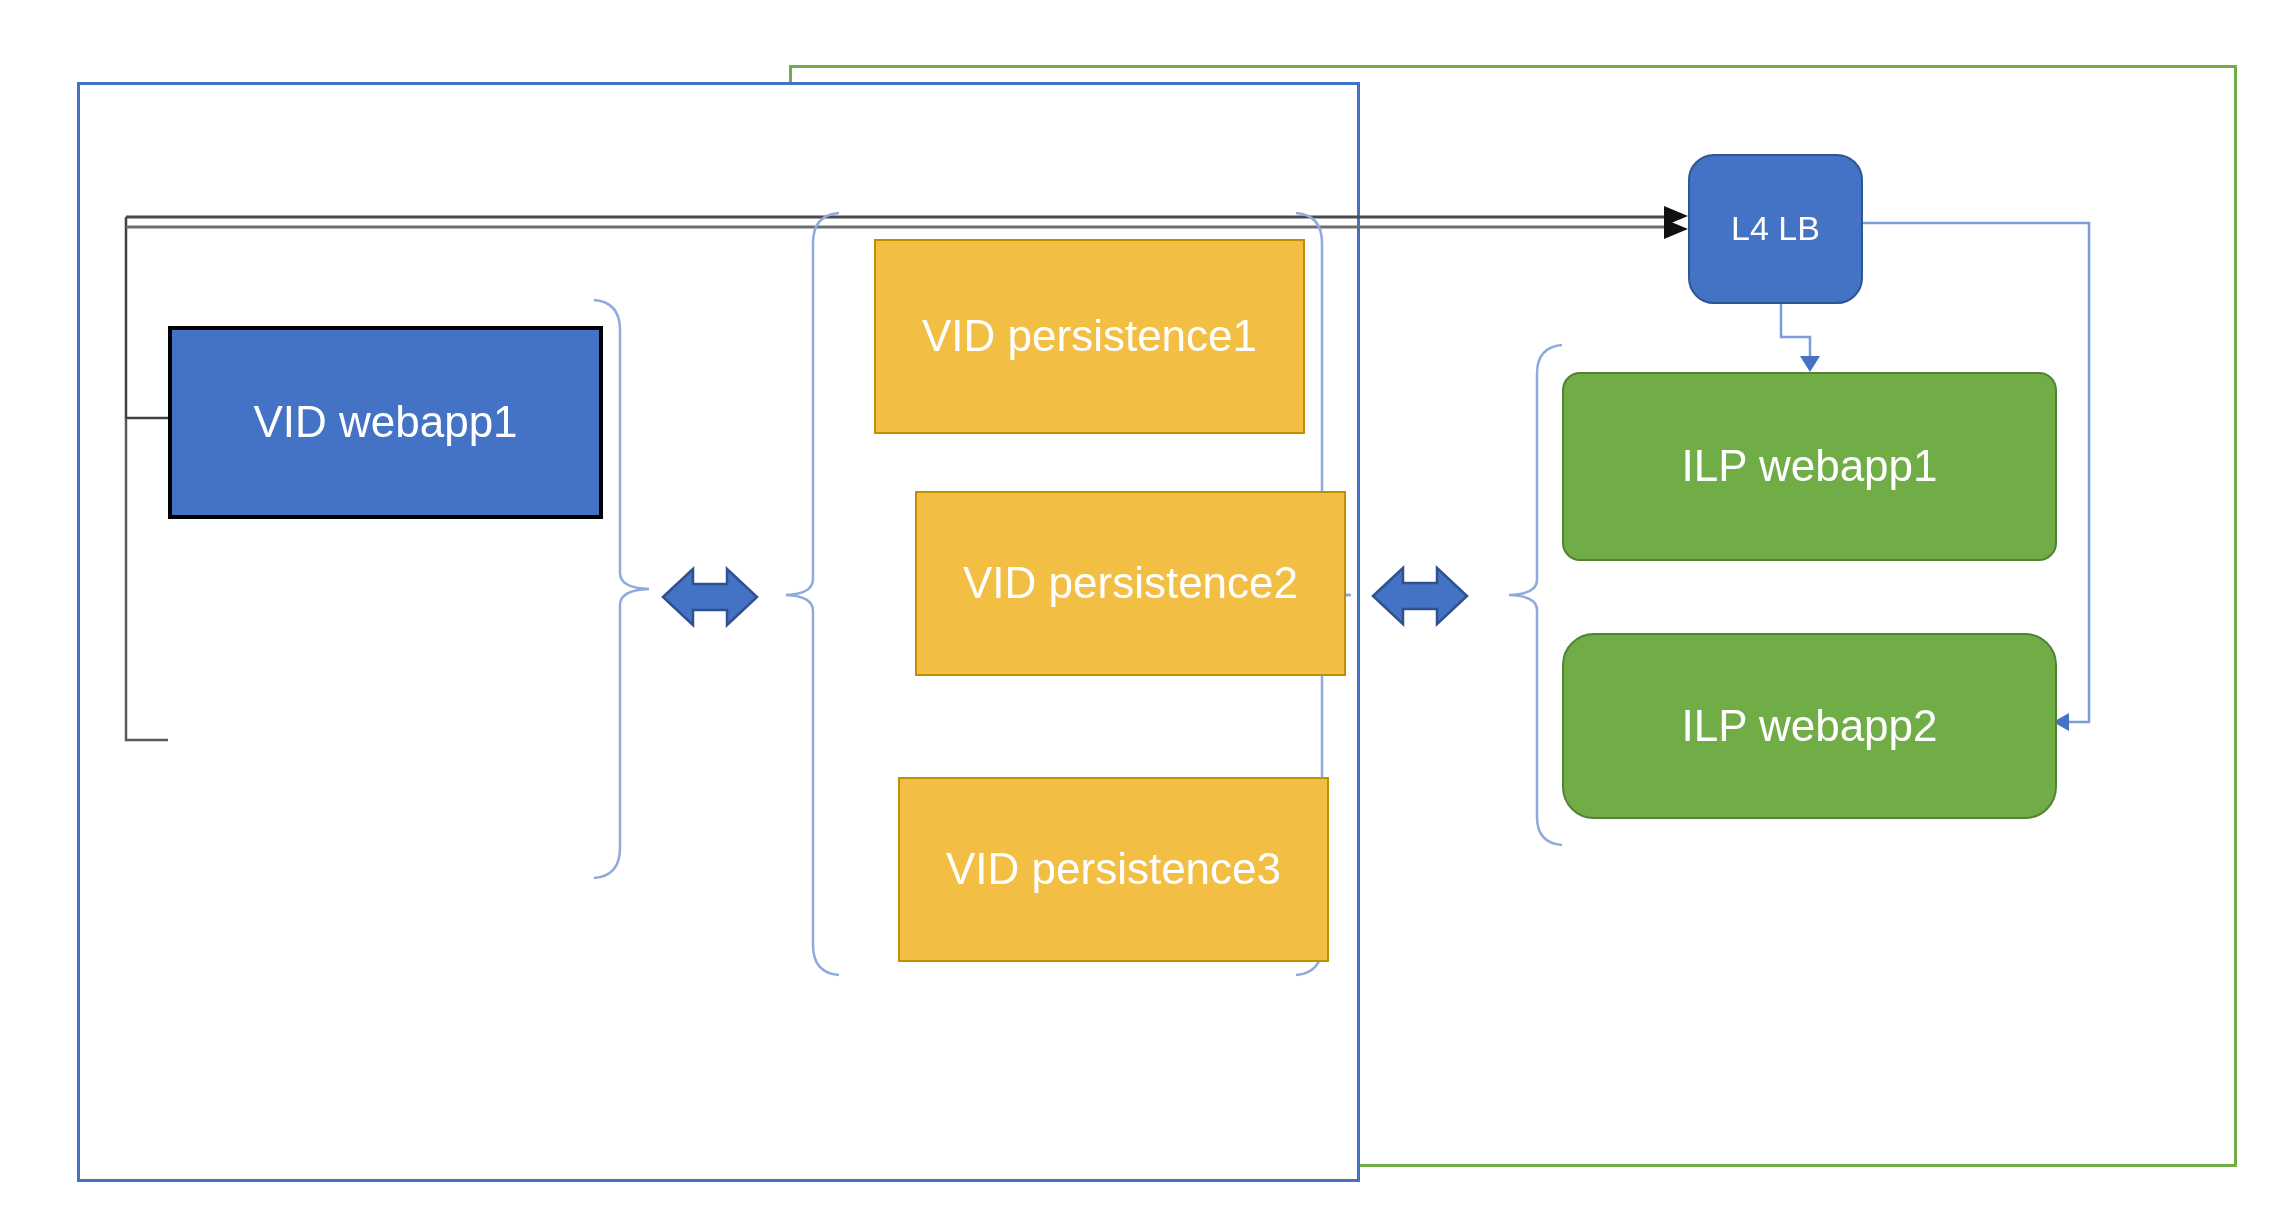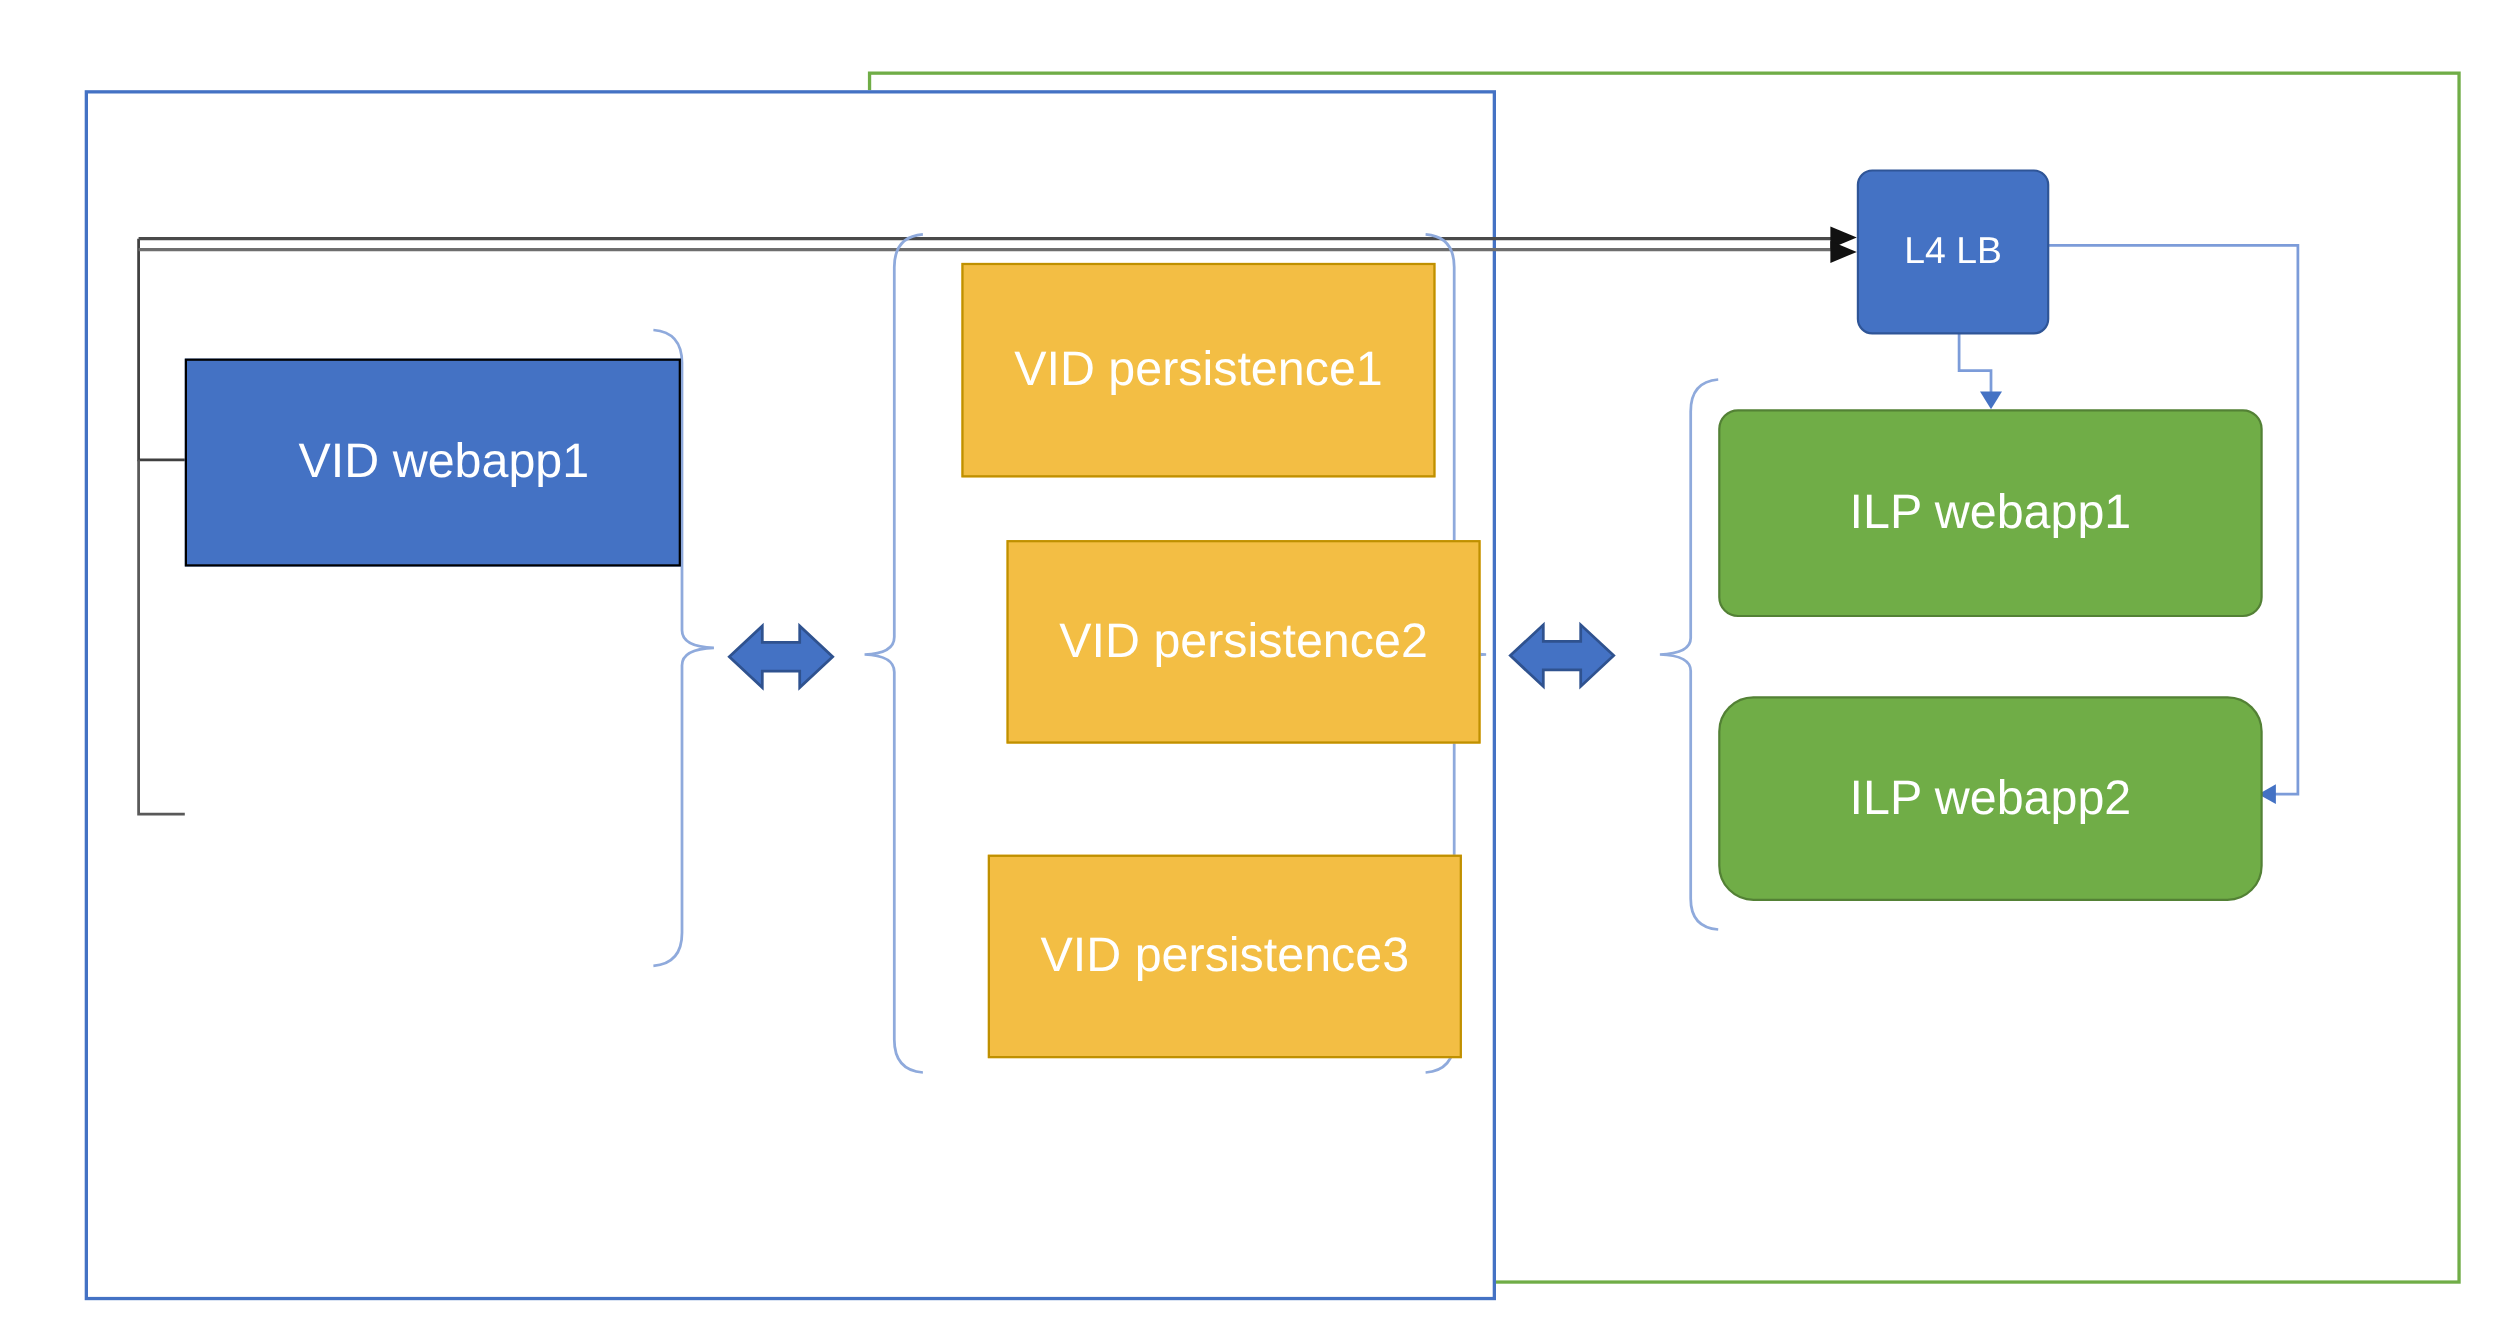--- a/index.html
+++ b/index.html
@@ -19,33 +19,33 @@
     left:77px;top:82px;width:1277px;height:1094px;
     border:3px solid #4472C4;
     background:#ffffff;
   }
   .node{
     position:absolute;
     display:flex;align-items:center;justify-content:center;
     color:#ffffff;font-size:44px;line-height:1.1;
     text-align:center;
   }
-  .blue-node{background:#4472C4;border:2px solid #000000;padding-left:20px;}
+  .blue-node{background:#4472C4;border:4px solid #000000;}
   .orange-node{background:#F3BE44;border:2px solid #BF9000;}
   .green-node{background:#70AD47;border:2px solid #538135;}
   #vid-webapp1{left:168px;top:326px;width:427px;height:185px;}
   #vid-webapp2{left:168px;top:641px;width:426px;height:201px;}
   #vid-persistence1{left:874px;top:239px;width:427px;height:191px;}
   #vid-persistence2{left:915px;top:491px;width:427px;height:181px;}
   #vid-persistence3{left:898px;top:777px;width:427px;height:181px;}
   #ilp-webapp1{left:1562px;top:372px;width:491px;height:185px;border-radius:18px;}
   #ilp-webapp2{left:1562px;top:633px;width:491px;height:182px;border-radius:32px;}
   #l4-lb{
     left:1688px;top:154px;width:171px;height:146px;
-    background:#4472C4;border:2px solid #2F5597;border-radius:14px;
+    background:#4472C4;border:2px solid #2F5597;border-radius:26px;
     font-size:34px;
   }
   #overlay{position:absolute;left:0;top:0;width:2270px;height:1216px;pointer-events:none;}
 </style>
 </head>
 <body>
 
 <div id="canvas">
 
   <div class="cluster" id="ilp-cluster"></div>

